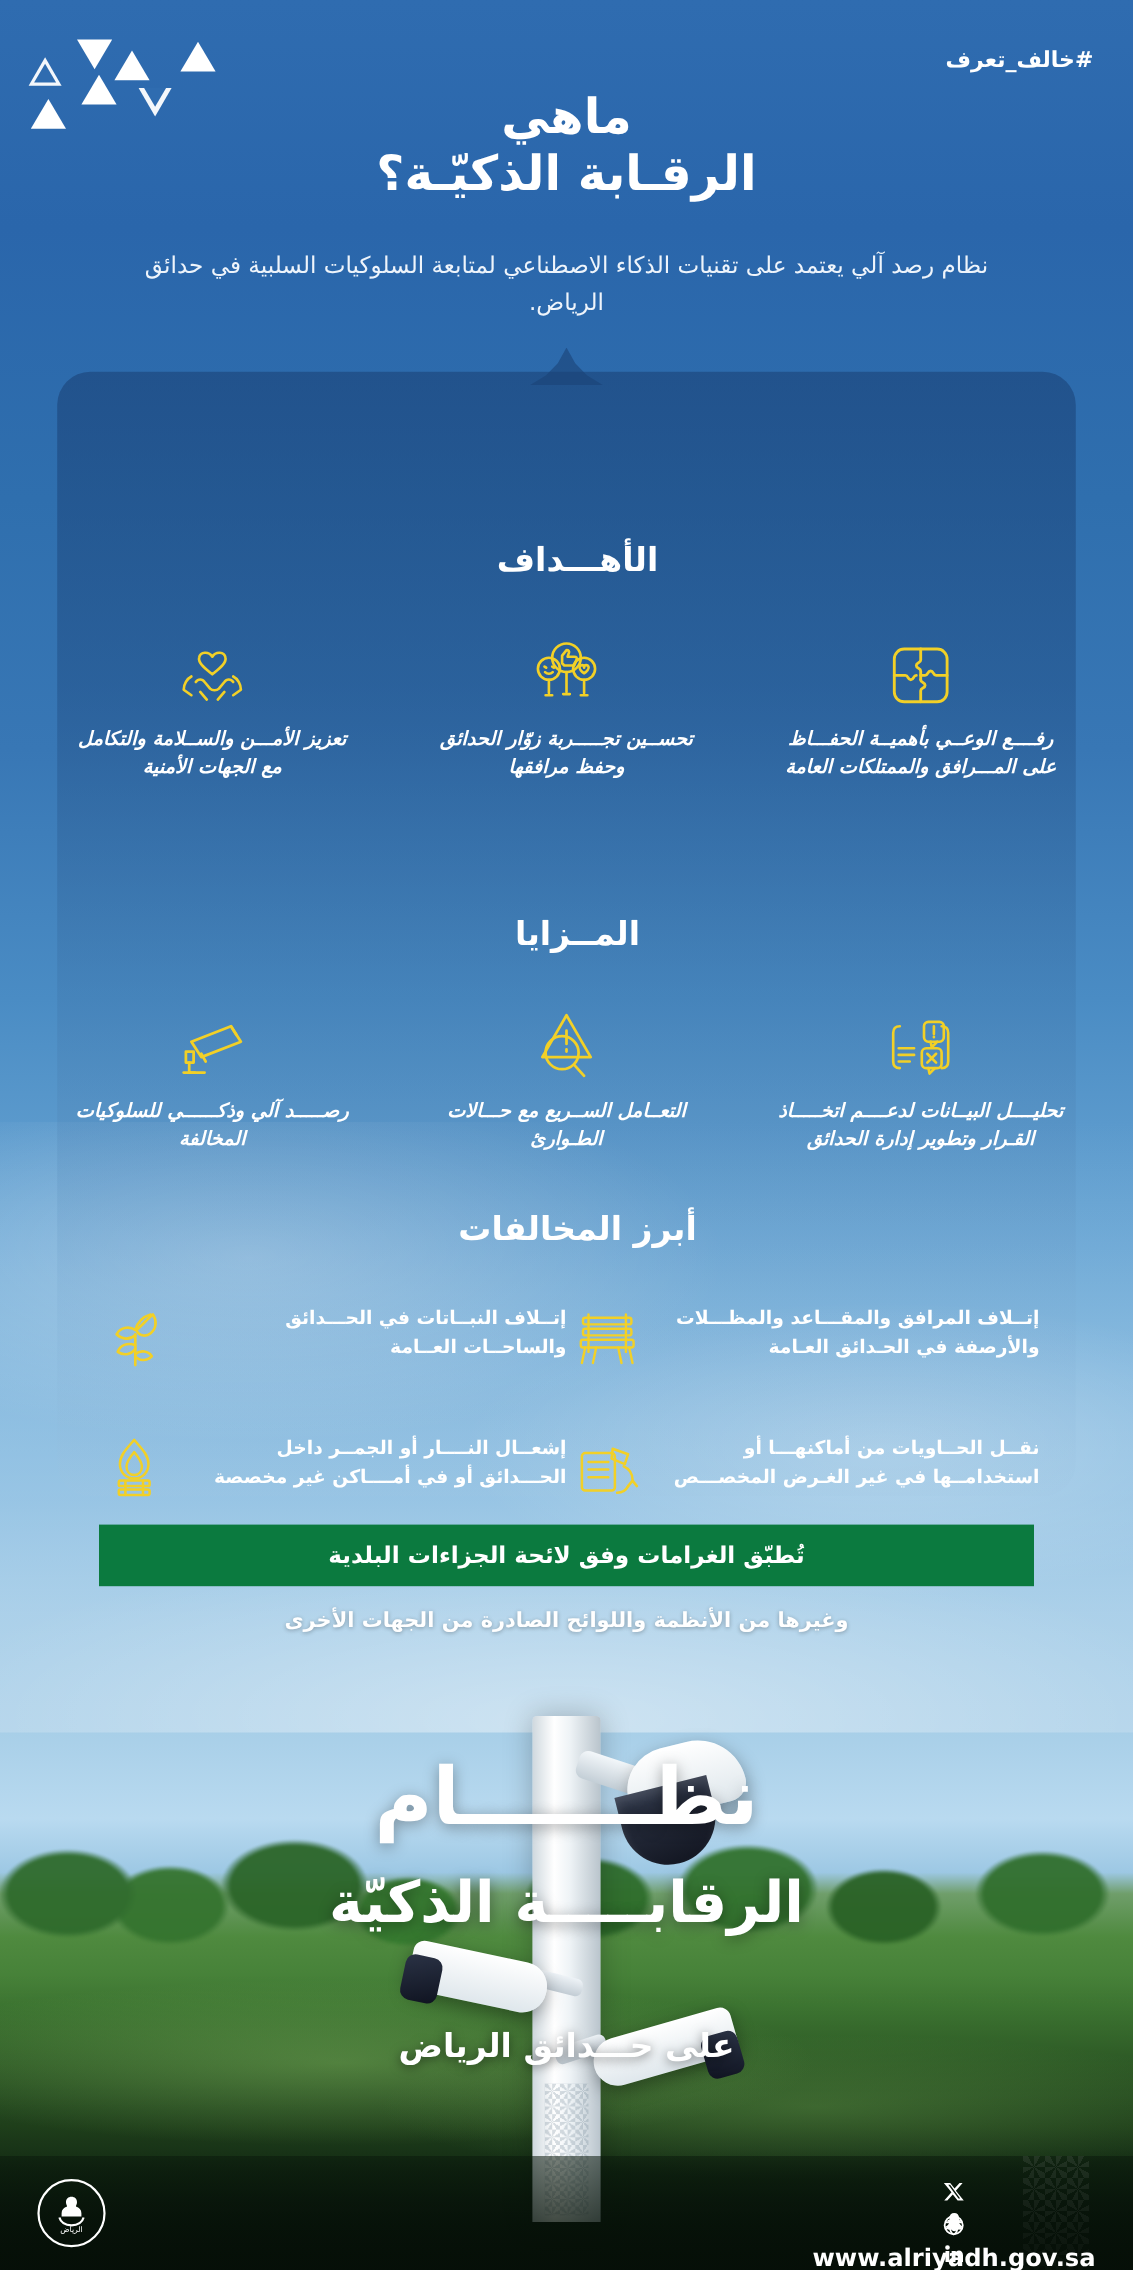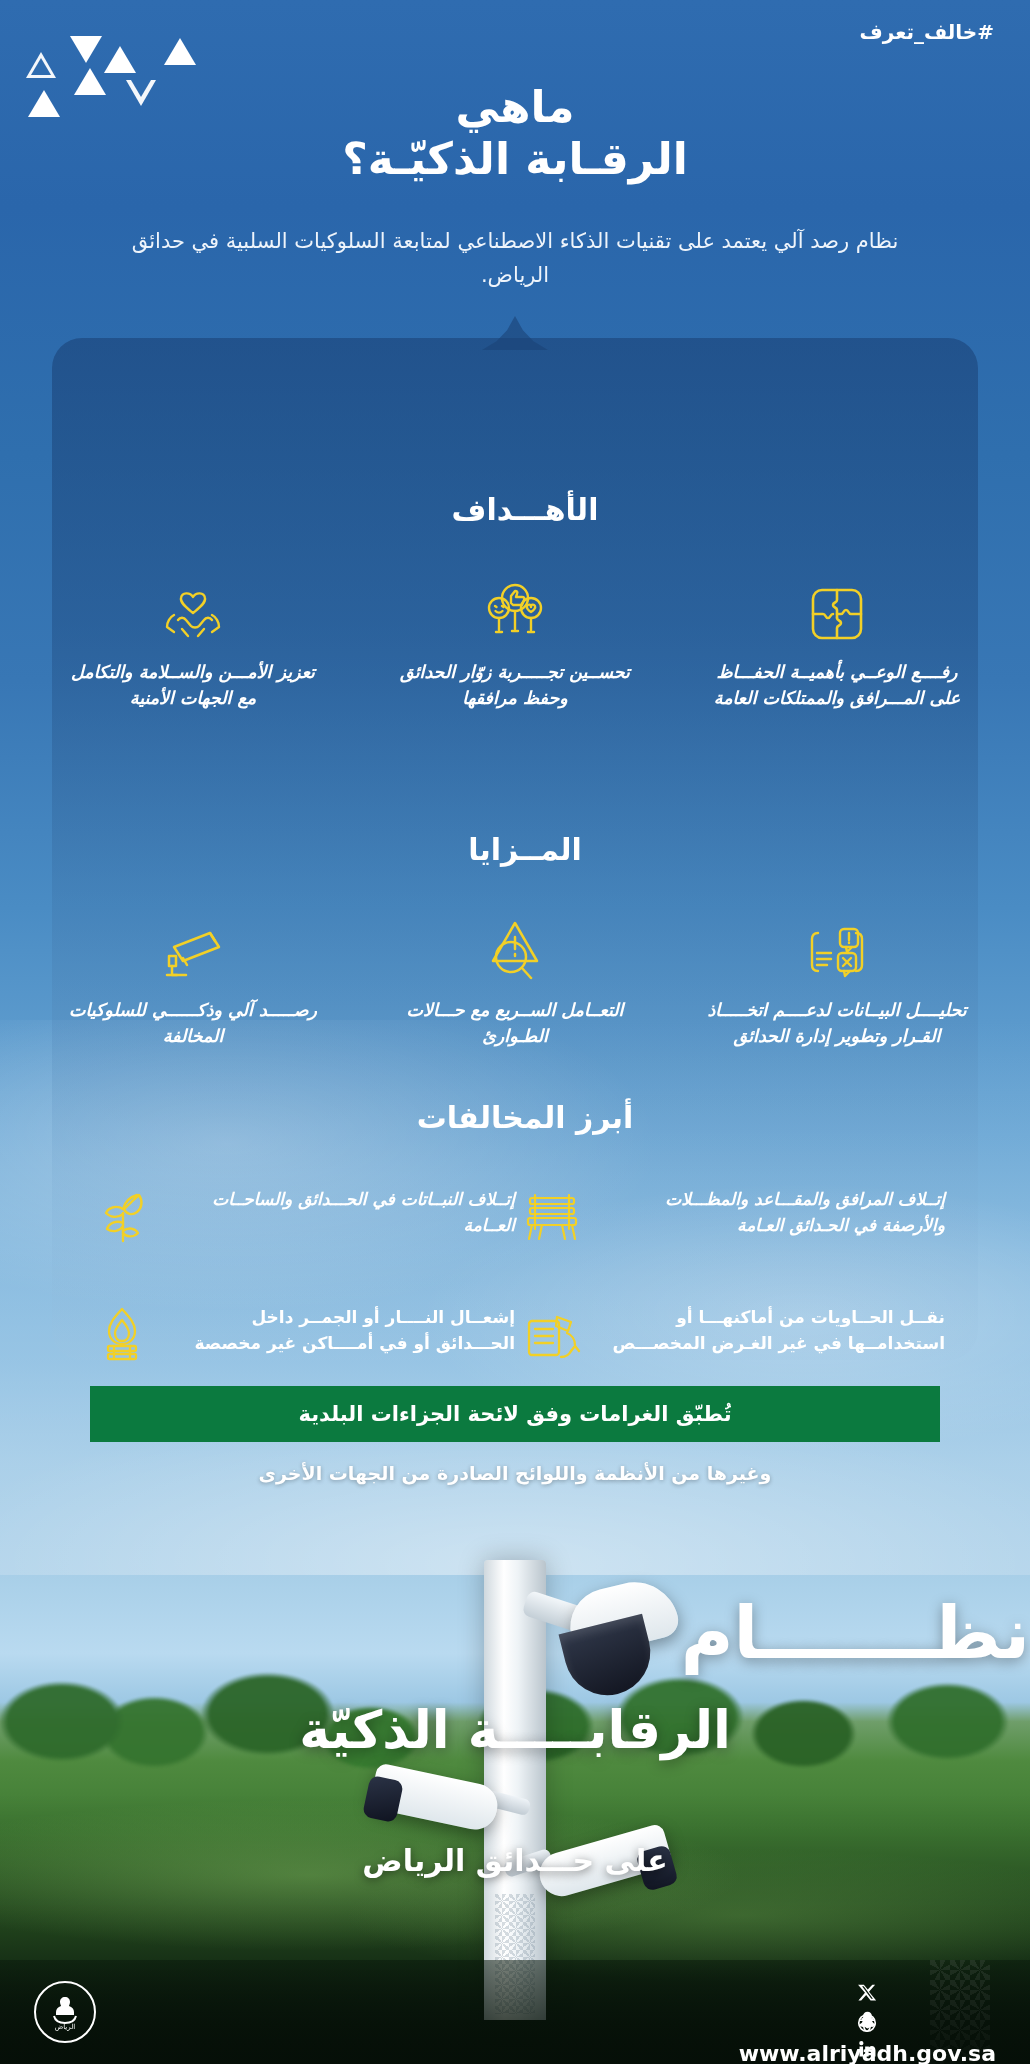--- a/index.html
+++ b/index.html
@@ -98,21 +98,21 @@
   .cam-bullet-a { top: 1775px; left: 372px; width: 126px; height: 46px; border-radius: 10px 22px 22px 10px; transform: rotate(12deg); }
   .cam-bullet-a-lens { position:absolute; top:1778px; left:366px; width:34px; height:42px; background:linear-gradient(160deg,#2b3346,#0f1320); border-radius:9px; transform:rotate(12deg); z-index:6; }
   .cam-bullet-b { top: 1840px; left: 538px; width: 132px; height: 44px; border-radius: 22px 10px 10px 22px; transform: rotate(-16deg); }
   .cam-bullet-b-lens { position:absolute; top:1848px; left:640px; width:34px; height:40px; background:linear-gradient(200deg,#2b3346,#0f1320); border-radius:9px; transform:rotate(-16deg); z-index:6; }
   .cam-arm { position:absolute; background:linear-gradient(180deg,#eef3f7,#c2ccd4); z-index:4; }
   .cam-arm-a { top: 1795px; left: 486px; width: 44px; height: 16px; transform: rotate(14deg); border-radius:6px; }
   .cam-arm-b { top: 1855px; left: 504px; width: 48px; height: 16px; transform: rotate(-18deg); border-radius:6px; }
 
   
   .hashtag {
-    position: absolute; top: 20px; right: 36px;
+    position: absolute; top: 42px; right: 36px;
     color: #ffffff; font-size: 20px; font-weight: 700; letter-spacing: .2px;
     z-index: 9;
     text-align: right;
   }
   .tri-cluster { position:absolute; top:18px; left:12px; width: 220px; height: 100px; z-index: 9; }
   .tri { position:absolute; width:0; height:0; }
   .tri.up-f   { border-left: 16px solid transparent; border-right: 16px solid transparent; border-bottom: 27px solid #ffffff; }
   .tri.down-f { border-left: 16px solid transparent; border-right: 16px solid transparent; border-top: 27px solid #ffffff; }
   .outline-up   { position:absolute; width:0; height:0; border-left:15px solid transparent; border-right:15px solid transparent; border-bottom:26px solid rgba(255,255,255,.95); }
   .outline-up::after { content:""; position:absolute; left:-10px; top:6px; width:0; height:0; border-left:10px solid transparent; border-right:10px solid transparent; border-bottom:17px solid #2f6cb0; }
@@ -172,21 +172,21 @@
     position: absolute; left: 0; right: 0; top: 1462px; text-align: center;
     color: #ffffff; font-size: 19px; font-weight: 700; z-index: 9;
     text-shadow: 0 1px 4px rgba(0,0,0,.30);
   }
 
   
   .hero {
     position: absolute; left: 0; right: 0; top: 1596px; z-index: 8; pointer-events: none;
   }
   .hero .h1 {
-    text-align: right; color: #ffffff; font-weight: 800; font-size: 72px;
+    text-align: center; color: #ffffff; font-weight: 800; font-size: 72px;
     letter-spacing: 1px; line-height: 1.05; text-shadow: 0 3px 14px rgba(0,0,0,.35);
   }
   .hero .h2 {
     text-align: center; color: #ffffff; font-weight: 800; font-size: 52px;
     letter-spacing: 1px; line-height: 1.25; margin-top: 26px; text-shadow: 0 3px 14px rgba(0,0,0,.4);
   }
   .hero .h3 {
     text-align: center; color: #ffffff; font-weight: 700; font-size: 30px;
     margin-top: 80px; text-shadow: 0 2px 10px rgba(0,0,0,.5);
   }
@@ -354,21 +354,21 @@
         </div>
         <div class="cell-text">تحليــــل البيــانات لدعــــم اتخـــــاذ القـرار وتطوير إدارة الحدائق</div>
       </div>
 
     </div>
   </div>
 
   <div style="position:absolute; top:1100px; left:52px; width:926px; z-index:8;">
     <div class="sec-title">أبرز المخالفات</div>
 
-    <div class="row2" style="margin-top:46px;font-style:italic;">
+    <div class="row2" style="margin-top:46px;">
       <div class="vcell">
         <div class="v-icon">
           <svg width="58" height="58" viewBox="0 0 58 58" fill="none" stroke="#f2d027" stroke-width="2.4" stroke-linecap="round" stroke-linejoin="round">
             <path d="M44 6c-7 2-12 7-14 14"></path>
             <path d="M46 6c4 6 3 13-2 17-5 4-11 2-13-3 5-4 10-10 15-14z"></path>
             <path d="M30 20c-6-4-14-2-17 4 5 5 12 5 17 1"></path>
             <path d="M30 24v28"></path>
             <path d="M30 34c-7-3-14 0-16 6 6 4 13 2 16-3"></path>
             <path d="M30 42c5-4 12-3 15 2-5 5-12 4-15 0"></path>
           </svg>

